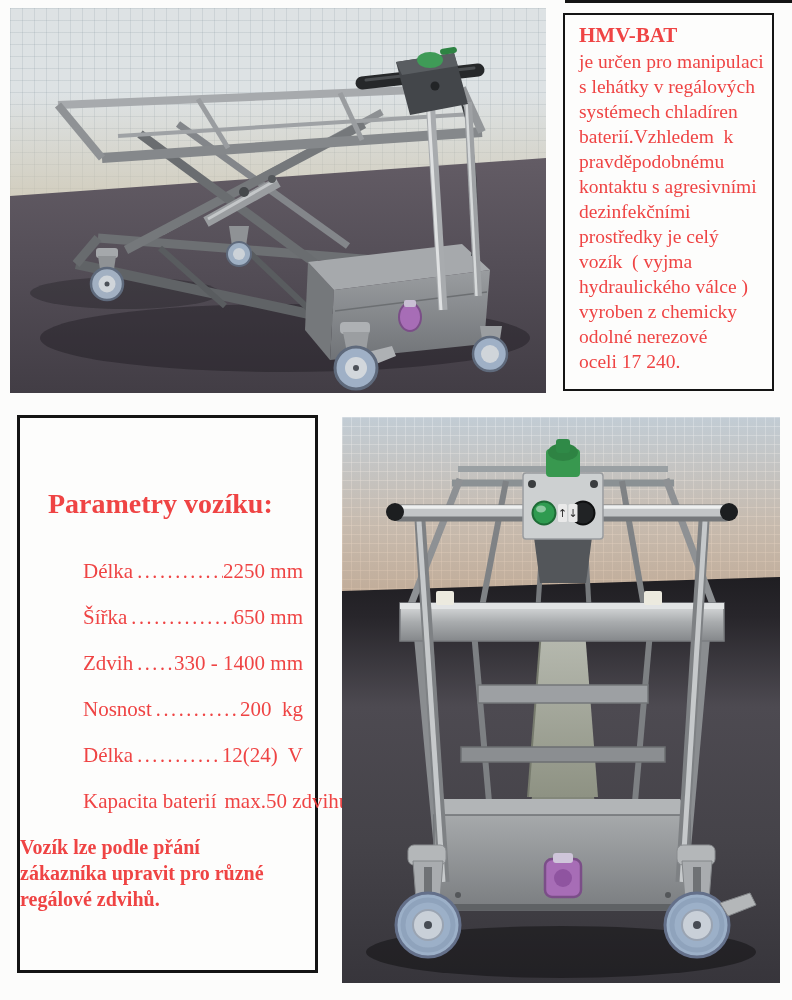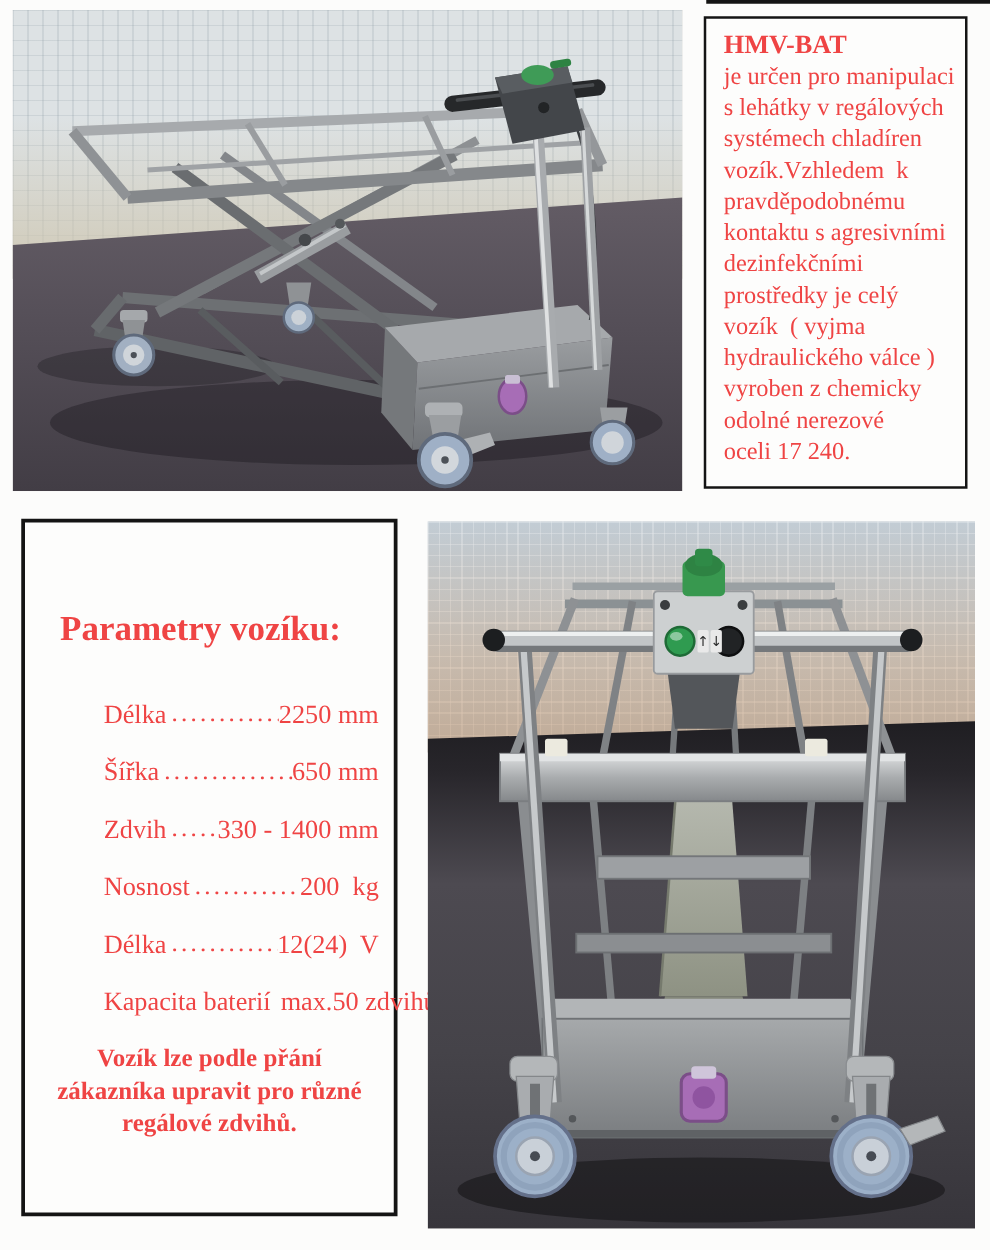--- a/index.html
+++ b/index.html
@@ -44,21 +44,21 @@
   
   .params-box{
     position:absolute;left:17px;top:415px;width:301px;height:558px;
     border:3px solid #141414;box-sizing:border-box;background:#fdfdfc;
   }
   .params-heading{font-size:28px;font-weight:bold;margin:70px 0 0 28px;}
   .rows{margin-top:28px;padding-left:36px;}
   .prow{display:flex;align-items:center;height:46px;padding:0 12px 0 27px;font-size:21px;}
   .plabel,.pvalue{white-space:pre;}
   .pdots{flex:1;overflow:hidden;white-space:nowrap;letter-spacing:2.6px;padding:0 4px;font-size:20px;}
-  .note{margin-top:10px;text-align:center;font-weight:bold;font-size:20px;line-height:26px;}
+  .note{margin-top:10px;text-align:left;font-weight:bold;font-size:20px;line-height:26px;}
   .note div{white-space:pre;}
 </style>
 </head>
 <body>
 
 <div class="page">
 
   <div class="topline"></div>
 
   <figure class="photo" id="photoTop" style="margin:0;">
@@ -167,21 +167,21 @@
         <circle cx="480" cy="346" r="9" fill="#d0d5da"></circle>
       </g>
     </svg>
   </figure>
 
   <section class="info-box">
     <h1 class="info-title">HMV-BAT</h1>
     <div class="iline">je určen pro manipulaci</div>
     <div class="iline">s lehátky v regálových</div>
     <div class="iline">systémech chladíren</div>
-    <div class="iline">vozík.Vzhledem  k</div>
+    <div class="iline">baterií.Vzhledem  k</div>
     <div class="iline">pravděpodobnému</div>
     <div class="iline">kontaktu s agresivními</div>
     <div class="iline">dezinfekčními</div>
     <div class="iline">prostředky je celý</div>
     <div class="iline">vozík  ( vyjma</div>
     <div class="iline">hydraulického válce )</div>
     <div class="iline">vyroben z chemicky</div>
     <div class="iline">odolné nerezové</div>
     <div class="iline">oceli 17 240.</div>
   </section>

